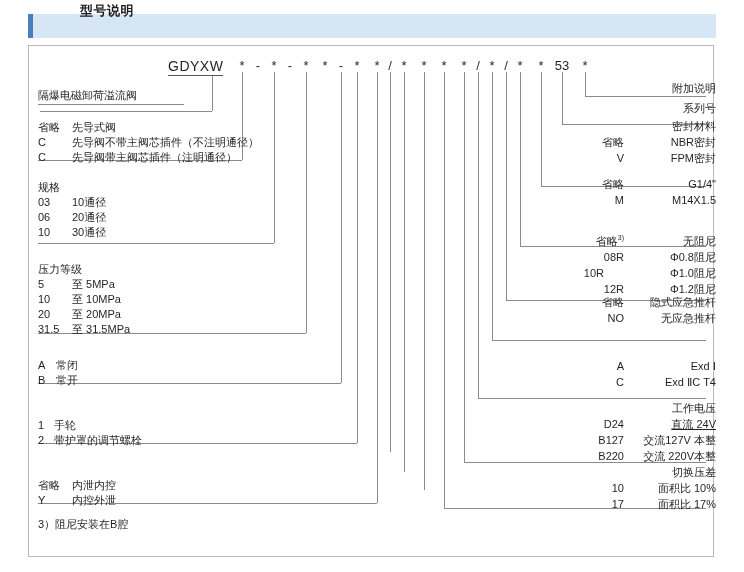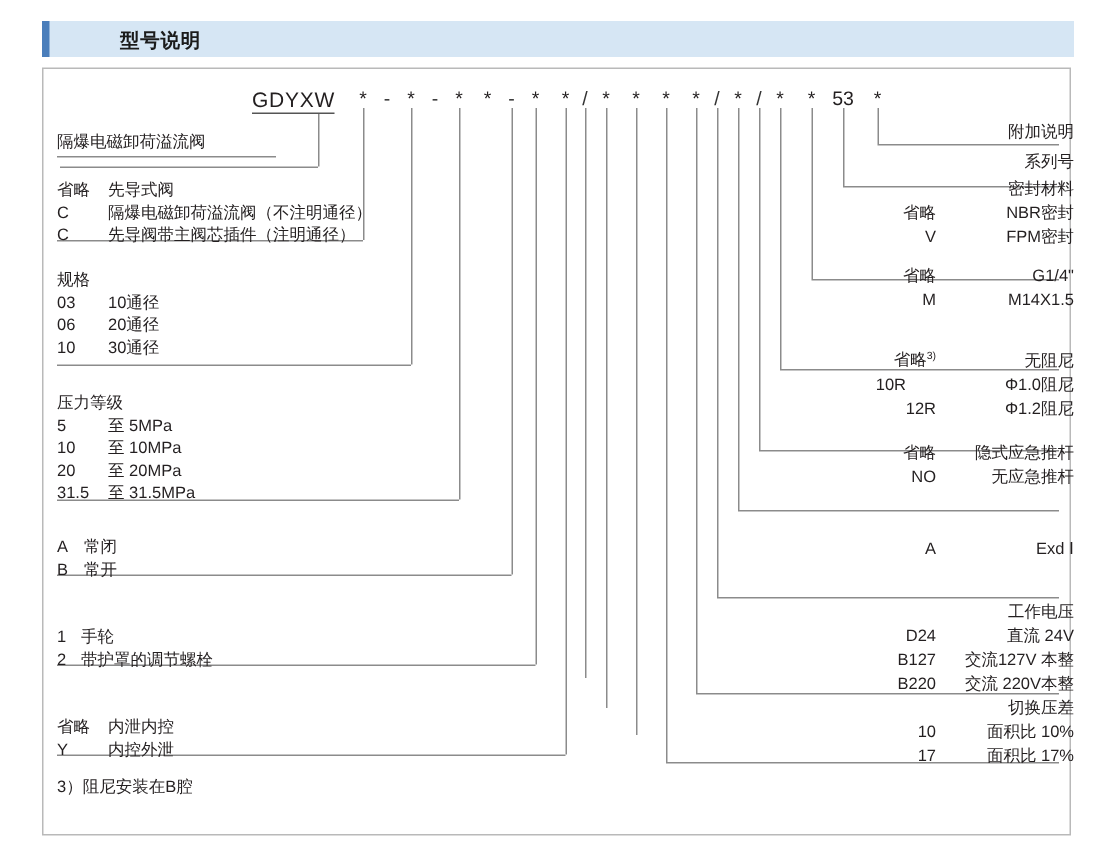--- a/index.html
+++ b/index.html
@@ -90,21 +90,21 @@
   .underline-box{
     position:absolute;
     border-bottom:1px solid #8b8b8b;
   }
 </style>
 </head>
 <body>
 
 <div class="header-bar"></div>
 <div class="header-accent"></div>
-<div class="header-title" style="position:absolute;left:58px;top:18px;">型号说明</div>
+<div class="header-title" style="position:absolute;left:58px;top:2px;">型号说明</div>
 
 <div class="frame"></div>
 
 <div class="coderow">
   <span class="code-prefix">GDYXW</span>
 </div>
 
 <div id="tokens">
     <span class="tok" style="left: 242px; top: 58px; position: absolute;">*</span>
     <span class="sep" style="left: 258px; top: 58px; position: absolute;">-</span>
@@ -166,21 +166,21 @@
     <div class="vline" style="left: 424px; top: 72px; height: 418px;"></div>
     <div class="vline" style="left: 390px; top: 72px; height: 380px;"></div>
   </div>
 
 <div id="left-col">
     <div class="blk" style="left: 38px; top: 88px;">
       <span class="row"><span class="v" style="text-align: left;">隔爆电磁卸荷溢流阀</span></span>
     </div>
     <div class="blk" style="left: 38px; top: 120px;">
       <span class="row"><span class="k" style="width: 34px; text-align: left;">省略</span><span class="v" style="text-align: left;">先导式阀</span></span>
-      <span class="row"><span class="k" style="width: 34px; text-align: left;">C</span><span class="v" style="text-align: left;">隔爆电磁卸荷溢流阀（不注明通径）</span></span>
+      <span class="row"><span class="k" style="width: 34px; text-align: left;">C</span><span class="v" style="text-align: left;">先导阀不带主阀芯插件（不注明通径）</span></span>
       <span class="row"><span class="k" style="width: 34px; text-align: left;">C</span><span class="v" style="text-align: left;">先导阀带主阀芯插件（注明通径）</span></span>
     </div>
     <div class="blk" style="left: 38px; top: 180px;">
       <span class="row"><span class="k" style="width: 34px; text-align: left;">规格</span><span class="v" style="text-align: left;"></span></span>
       <span class="row"><span class="k" style="width: 34px; text-align: left;">03</span><span class="v" style="text-align: left;">10通径</span></span>
       <span class="row"><span class="k" style="width: 34px; text-align: left;">06</span><span class="v" style="text-align: left;">20通径</span></span>
       <span class="row"><span class="k" style="width: 34px; text-align: left;">10</span><span class="v" style="text-align: left;">30通径</span></span>
     </div>
     <div class="blk" style="left: 38px; top: 262px;">
       <span class="row"><span class="k" style="width: 34px; text-align: left;">压力等级</span><span class="v" style="text-align: left;"></span></span>
@@ -215,33 +215,35 @@
       <span class="row"><span class="v" style="min-width: 92px;">密封材料</span></span>
       <span class="row"><span class="k" style="min-width: 42px;">省略</span><span class="v" style="min-width: 92px;">NBR密封</span></span>
       <span class="row"><span class="k" style="min-width: 42px;">V</span><span class="v" style="min-width: 92px;">FPM密封</span></span>
     </div>
     <div class="rblk" style="right: 28px; top: 176px;">
       <span class="row"><span class="k" style="min-width: 42px;">省略</span><span class="v" style="min-width: 92px;">G1/4"</span></span>
       <span class="row"><span class="k" style="min-width: 42px;">M</span><span class="v" style="min-width: 92px;">M14X1.5</span></span>
     </div>
     <div class="rblk" style="right: 28px; top: 230px;">
       <span class="row"><span class="k" style="min-width: 42px;">省略<span class="sup">3)</span></span><span class="v" style="min-width: 92px;">无阻尼</span></span>
+      <span class="row"><span class="k" style="min-width: 42px;">08R</span><span class="v" style="min-width: 92px;">Φ0.8阻尼</span></span>
       <span class="row"><span class="k" style="min-width: 42px;">10R</span><span class="v" style="min-width: 92px; padding-left: 20px;">Φ1.0阻尼</span></span>
       <span class="row"><span class="k" style="min-width: 42px;">12R</span><span class="v" style="min-width: 92px;">Φ1.2阻尼</span></span>
     </div>
     <div class="rblk" style="right: 28px; top: 294px;">
       <span class="row"><span class="k" style="min-width: 42px;">省略</span><span class="v" style="min-width: 92px;">隐式应急推杆</span></span>
       <span class="row"><span class="k" style="min-width: 42px;">NO</span><span class="v" style="min-width: 92px;">无应急推杆</span></span>
     </div>
     <div class="rblk" style="right: 28px; top: 358px;">
       <span class="row"><span class="k" style="min-width: 42px;">A</span><span class="v" style="min-width: 92px;">Exd Ⅰ</span></span>
+      <span class="row"><span class="k" style="min-width: 42px;">C</span><span class="v" style="min-width: 92px;">Exd ⅡC T4</span></span>
     </div>
     <div class="rblk" style="right: 28px; top: 400px;">
       <span class="row"><span class="v" style="min-width: 92px;">工作电压</span></span>
-      <span class="row"><span class="k" style="min-width: 42px;">D24</span><span class="v" style="min-width: 92px;">直流 24V</span></span>
+      <span class="row"><span class="k" style="min-width: 42px;">D24</span><span class="v" style="min-width: 92px; text-decoration: underline;">直流 24V</span></span>
       <span class="row"><span class="k" style="min-width: 42px;">B127</span><span class="v" style="min-width: 92px;">交流127V 本整</span></span>
       <span class="row"><span class="k" style="min-width: 42px;">B220</span><span class="v" style="min-width: 92px;">交流 220V本整</span></span>
     </div>
     <div class="rblk" style="right: 28px; top: 464px;">
       <span class="row"><span class="v" style="min-width: 92px;">切换压差</span></span>
       <span class="row"><span class="k" style="min-width: 42px;">10</span><span class="v" style="min-width: 92px;">面积比  10%</span></span>
       <span class="row"><span class="k" style="min-width: 42px;">17</span><span class="v" style="min-width: 92px;">面积比  17%</span></span>
     </div>
   </div>
 

